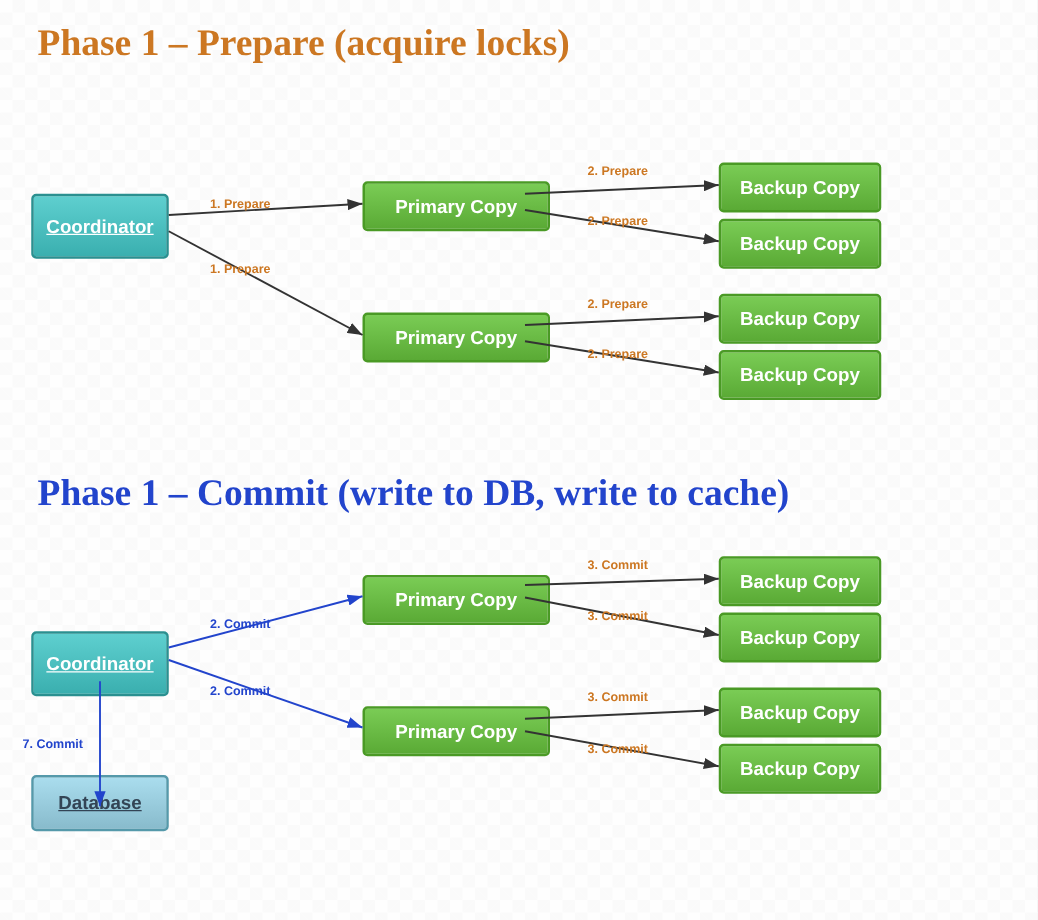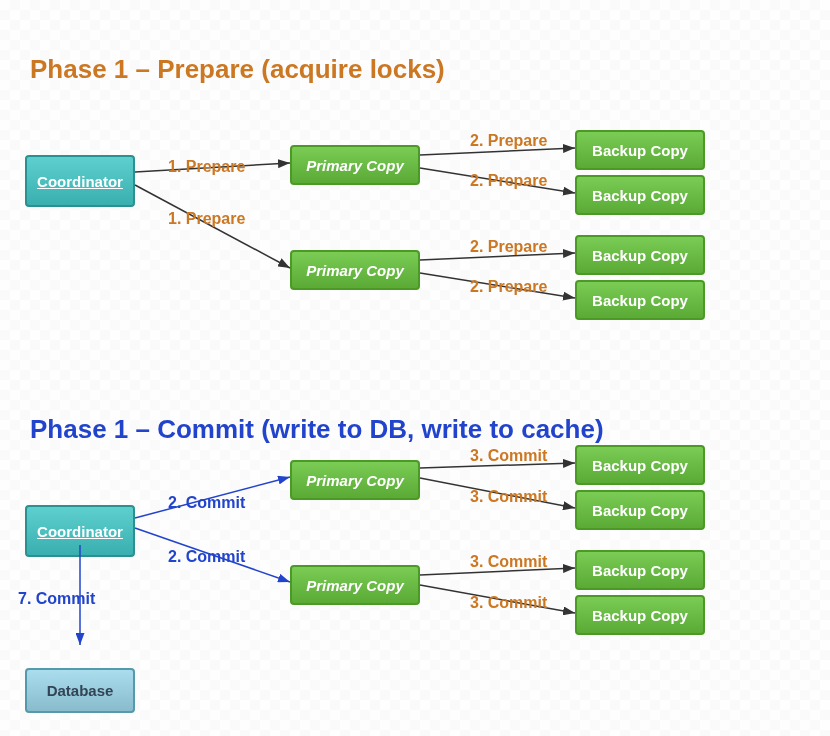--- a/index.html
+++ b/index.html
@@ -34,25 +34,24 @@
       background-color: #f5f5f5;
     }
 
     .content {
       position: absolute;
       top: 0; left: 0; width: 830px; height: 736px;
       background: rgba(255,255,255,0.85);
     }
 
     .phase-title {
-      font-family: Liberation Sans, sans-serif;
-      font-size: 26px;
+      font-family: Liberation Serif, serif;
+      font-size: 30px;
       font-weight: bold;
       position: absolute;
-      margin-top: 36px;
     }
 
     .phase1-title {
       top: 18px;
       left: 30px;
       color: #cc7722;
     }
 
     .phase2-title {
       top: 378px;
@@ -77,44 +76,43 @@
       background: linear-gradient(to bottom, #5ecfcf, #3aafaf);
       border: 2px solid #2a9090;
       width: 110px;
       height: 52px;
       text-decoration: underline;
     }
 
     .primary-copy {
       background: linear-gradient(to bottom, #7acc55, #5aaa35);
       border: 2px solid #4a9a25;
-      width: 130px;
+      width: 150px;
       height: 40px;
-      font-style: italic;
     }
 
     .backup-copy {
       background: linear-gradient(to bottom, #7acc55, #5aaa35);
       border: 2px solid #4a9a25;
       width: 130px;
       height: 40px;
     }
 
     .database {
       background: linear-gradient(to bottom, #aaddee, #88bbcc);
       border: 2px solid #5599aa;
       width: 110px;
       height: 45px;
       color: #334455;
     }
 
     
     .arrow-label {
       position: absolute;
-      font-size: 16px;
+      font-size: 10px;
       font-weight: bold;
       color: #cc7722;
     }
 
     .arrow-label-blue {
       color: #2244cc;
     }
 
     svg.arrows {
       position: absolute;
@@ -138,21 +136,21 @@
     #p1-backup4 { left: 575px; top: 280px; }
 
     
     #p2-coordinator { left: 25px; top: 505px; }
     #p2-primary1 { left: 290px; top: 460px; }
     #p2-primary2 { left: 290px; top: 565px; }
     #p2-backup1 { left: 575px; top: 445px; }
     #p2-backup2 { left: 575px; top: 490px; }
     #p2-backup3 { left: 575px; top: 550px; }
     #p2-backup4 { left: 575px; top: 595px; }
-    #p2-database { left: 25px; top: 668px; }
+    #p2-database { left: 25px; top: 620px; text-decoration: underline; }
   </style>
 </head>
 <body>
 
 <div class="page-bg"></div>
 <div class="content">
 
   <div class="phase-title phase1-title">Phase 1 – Prepare (acquire locks)</div>
 
   <div class="phase-title phase2-title">Phase 1 – Commit (write to DB, write to cache)</div>

